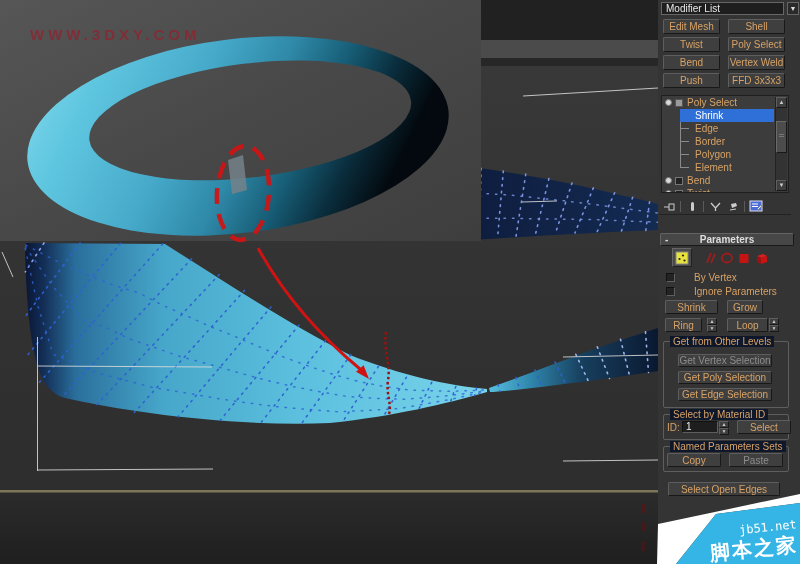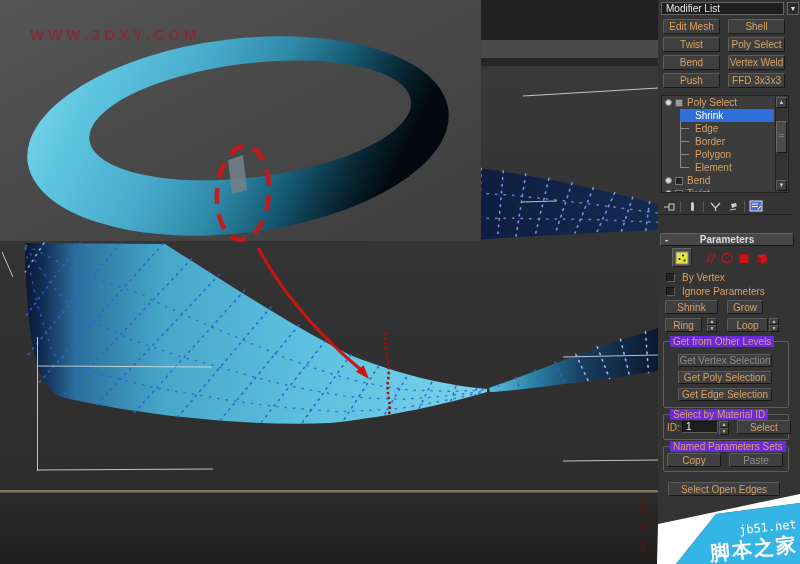--- a/index.html
+++ b/index.html
@@ -77,31 +77,31 @@
                   border-radius:2px; }
   .rollout-head .minus { position:absolute; left:4px; top:0; color:#ddd; font-weight:bold; }
 
   #selicons { left:12px; top:248px; width:120px; height:20px; }
   .selactive { position:absolute; left:2px; top:0; width:20px; height:19px;
                background:#4a4a4a; border:1px solid #666; border-right-color:#222;
                border-bottom-color:#222; display:flex; align-items:center; justify-content:center; }
   .selico { position:absolute; top:3px; width:15px; height:14px; display:flex;
             align-items:center; justify-content:center; }
 
-  .cbrow { left:8px; width:125px; height:11px; display:flex; align-items:center; gap:7px; }
+  .cbrow { left:8px; width:125px; height:11px; display:flex; align-items:center; gap:19px; }
   .cbox { width:9px; height:9px; background:#232323; border:1px solid #111;
           border-bottom-color:#5e5e5e; border-right-color:#5e5e5e; flex:none; }
 
   .spin { width:10px; display:flex; flex-direction:column; }
   .spin span { height:7px; background:#3f3f3f; border:1px solid #181818;
                border-top-color:#5e5e5e; border-left-color:#5e5e5e; color:#ccc;
                font-size:5px; line-height:5px; text-align:center; }
 
   .group { position:absolute; border:1px solid rgba(130,130,130,.55); border-radius:2px; }
-  .gtitle { position:absolute; top:-6px; left:6px; background:#6d28d9; padding:0 3px;
+  .gtitle { position:absolute; top:-6px; left:6px; background:#0f172a; padding:0 3px;
             color:#d7a266; white-space:nowrap;text-align:center; }
 
   .idfield { position:absolute; background:#1e1e1e; border:1px solid #111;
              border-bottom-color:#5e5e5e; border-right-color:#5e5e5e; color:#eee;
              padding-left:3px; font-size:10px; line-height:10px; }
 
   
   #banner { position:absolute; left:640px; top:490px; width:160px; height:74px; z-index:30; }
 
   text { font-family:"Liberation Sans", sans-serif; }

